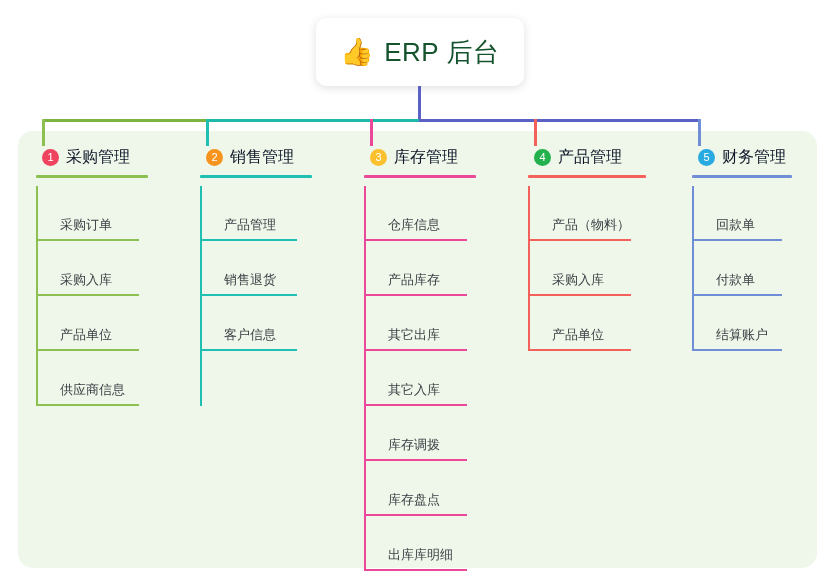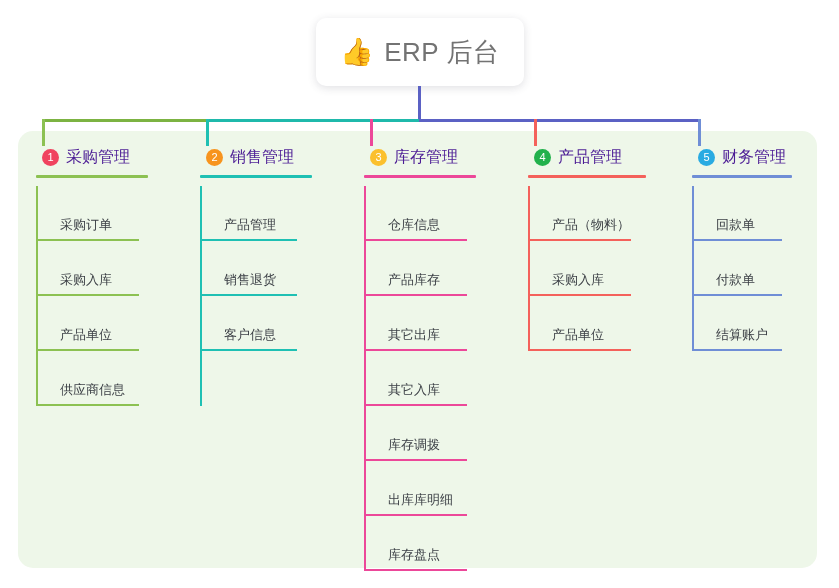--- a/index.html
+++ b/index.html
@@ -35,21 +35,21 @@
     gap: 10px;
     box-sizing: border-box;
   }
   .title-emoji {
     font-size: 27px;
     line-height: 1;
     display: block;
   }
   .title-text {
     font-size: 26px;
-    color: #737373;
+    color: #14532d;
     letter-spacing: 0.5px;
     white-space: nowrap;
   }
 
   
   .panel {
     position: absolute;
     left: 18px;
     top: 131px;
     width: 799px;
@@ -82,21 +82,21 @@
     border-radius: 50%;
     color: #ffffff;
     font-size: 11px;
     line-height: 17px;
     text-align: center;
     font-weight: normal;
     flex: none;
   }
   .head-label {
     font-size: 16px;
-    color: #4c1d95;
+    color: #0f172a;
     white-space: nowrap;
   }
   .head-rule {
     height: 3px;
     margin-top: 5px;
     border-radius: 1px;
   }
 
   .items {
     position: relative;
@@ -223,25 +223,25 @@
           </div>
           <div class="item">
             <span class="item-label">其它入库</span>
             <div class="item-rule" style="width: 103px; background: rgb(236, 72, 153);"></div>
           </div>
           <div class="item">
             <span class="item-label">库存调拨</span>
             <div class="item-rule" style="width: 103px; background: rgb(236, 72, 153);"></div>
           </div>
           <div class="item">
+            <span class="item-label">库存盘点</span>
+            <div class="item-rule" style="width: 103px; background: rgb(236, 72, 153);"></div>
+          </div>
+          <div class="item">
             <span class="item-label">出库库明细</span>
-            <div class="item-rule" style="width: 103px; background: rgb(236, 72, 153);"></div>
-          </div>
-          <div class="item">
-            <span class="item-label">库存盘点</span>
             <div class="item-rule" style="width: 103px; background: rgb(236, 72, 153);"></div>
           </div>
         </div>
       </div>
       <div class="column" style="left: 528px; top: 144px;">
         <div class="col-head">
           <span class="badge" style="background: rgb(34, 177, 76);">4</span>
           <span class="head-label">产品管理</span>
         </div>
         <div class="head-rule" style="width: 118px; background: rgb(244, 97, 91);"></div>

